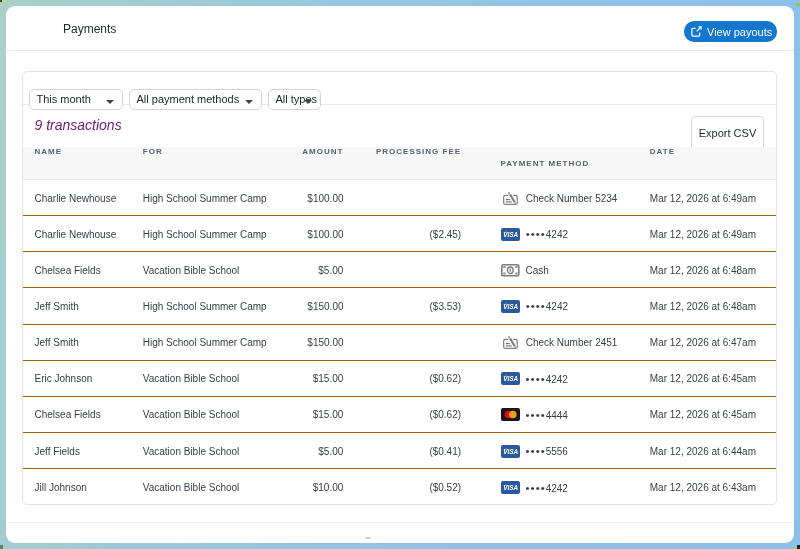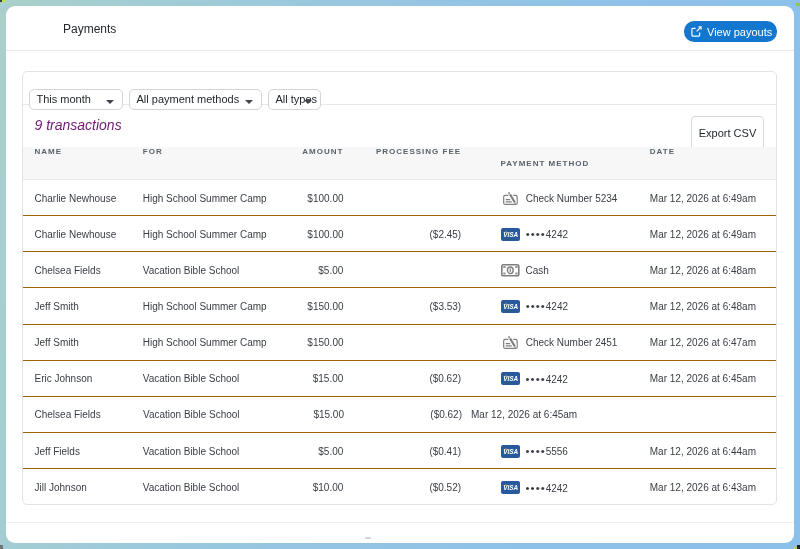--- a/index.html
+++ b/index.html
@@ -205,20 +205,28 @@
             </svg>
             <span class="pmtxt"><span class="dots">••••</span>4242</span>
           </div>
         <div class="c6">Mar 12, 2026 at 6:45am</div>
       </div>
       <div class="row">
         <div class="c1">Chelsea Fields</div>
           <div class="c2">Vacation Bible School</div>
         <div class="c3">$15.00</div>
           <div class="c4">($0.62)</div>
+        <div class="c5">
+            <svg class="pmicon" width="19" height="13" viewBox="0 0 19 13">
+              <rect width="19" height="13" rx="2" fill="#17171a"></rect>
+              <circle cx="7.4" cy="6.5" r="3.8" fill="#e8001d"></circle>
+              <circle cx="11.8" cy="6.5" r="3.8" fill="#f59c19"></circle>
+            </svg>
+            <span class="pmtxt"><span class="dots">••••</span>4444</span>
+          </div>
         <div class="c6">Mar 12, 2026 at 6:45am</div>
       </div>
       <div class="row">
         <div class="c1">Jeff Fields</div>
           <div class="c2">Vacation Bible School</div>
         <div class="c3">$5.00</div>
           <div class="c4">($0.41)</div>
         <div class="c5">
             <svg class="pmicon" width="19" height="13" viewBox="0 0 19 13">
               <rect width="19" height="13" rx="2" fill="#29599d"></rect>

